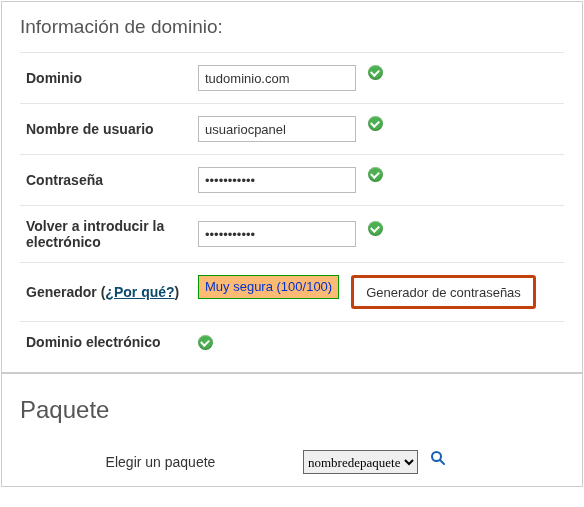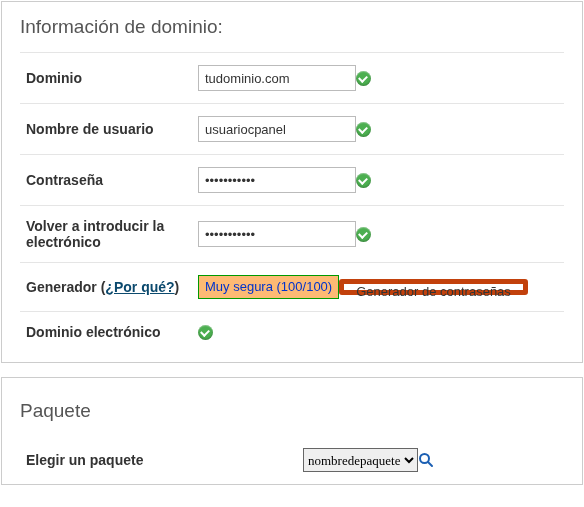--- a/index.html
+++ b/index.html
@@ -9,30 +9,29 @@
     background: #fff;
     font-family: -apple-system, BlinkMacSystemFont, "Segoe UI", Arial, sans-serif;
     font-size: 14px;
     color: #333;
     width: 584px;
   }
   .panel {
     border: 1px solid #ccc;
     background: #fff;
     padding: 8px 18px 10px 18px;
-    margin-bottom: 14px;
   }
   .panel-title {
     font-size: 19px;
     font-weight: 400;
     color: #555;
     margin: 6px 0 14px 0;
   }
   .panel-title-2 {
-    font-size: 19px;
+    font-size: 24px;
     font-weight: 400;
     color: #555;
     margin: 14px 0 14px 0;
   }
   .row {
     display: flex;
     align-items: center;
     padding: 12px 0;
     border-top: 1px solid #e5e5e5;
   }
@@ -43,22 +42,22 @@
     font-size: 14px;
     padding-right: 8px;
     padding-left: 6px;
   }
   .label-col .link {
     color: #0c4a6e;
     font-weight: 700;
   }
   .field-col {
     display: flex;
-    align-items: center;
-    gap: 0;
+    align-items: flex-start;
+    gap: 12px;
     flex: 1;
   }
   input[type=text], input[type=password] {
     width: 158px;
     height: 26px;
     padding: 2px 6px;
     border: 1px solid #bbb;
     font-size: 13px;
     font-family: inherit;
     color: #333;
@@ -88,39 +87,39 @@
     height: 24px;
     line-height: 22px;
     padding: 0 6px;
     background: #fdba74;
     border: 1px solid #009900;
     color: #0033cc;
     font-size: 13px;
     white-space: nowrap;
   }
   .btn {
-    height: 16px;
+    height: 34px;
     padding: 0 12px;
-    border: 5px solid #c2410c;
+    border: 3px solid #c2410c;
     background: #fff;
     border-radius: 3px;
     font-size: 13px;
     color: #333;
     cursor: pointer;
   }
   select {
     height: 24px;
     font-size: 13px;
     border: 1px solid #666;
     background: #efefef;
     font-family: Liberation Serif, serif;
   }
   .mag-icon svg { display: block; }
   .second-panel { padding-bottom: 0; }
-  .second-label-col { width: 283px; font-weight: 700; }
+  .second-label-col { width: 283px; font-weight: 400; text-align: center; }
 </style>
 </head>
 <body>
 
 <div class="panel">
   <div class="panel-title">Información de dominio:</div>
 
   <div class="row">
     <div class="label-col">Dominio</div>
     <div class="field-col">

